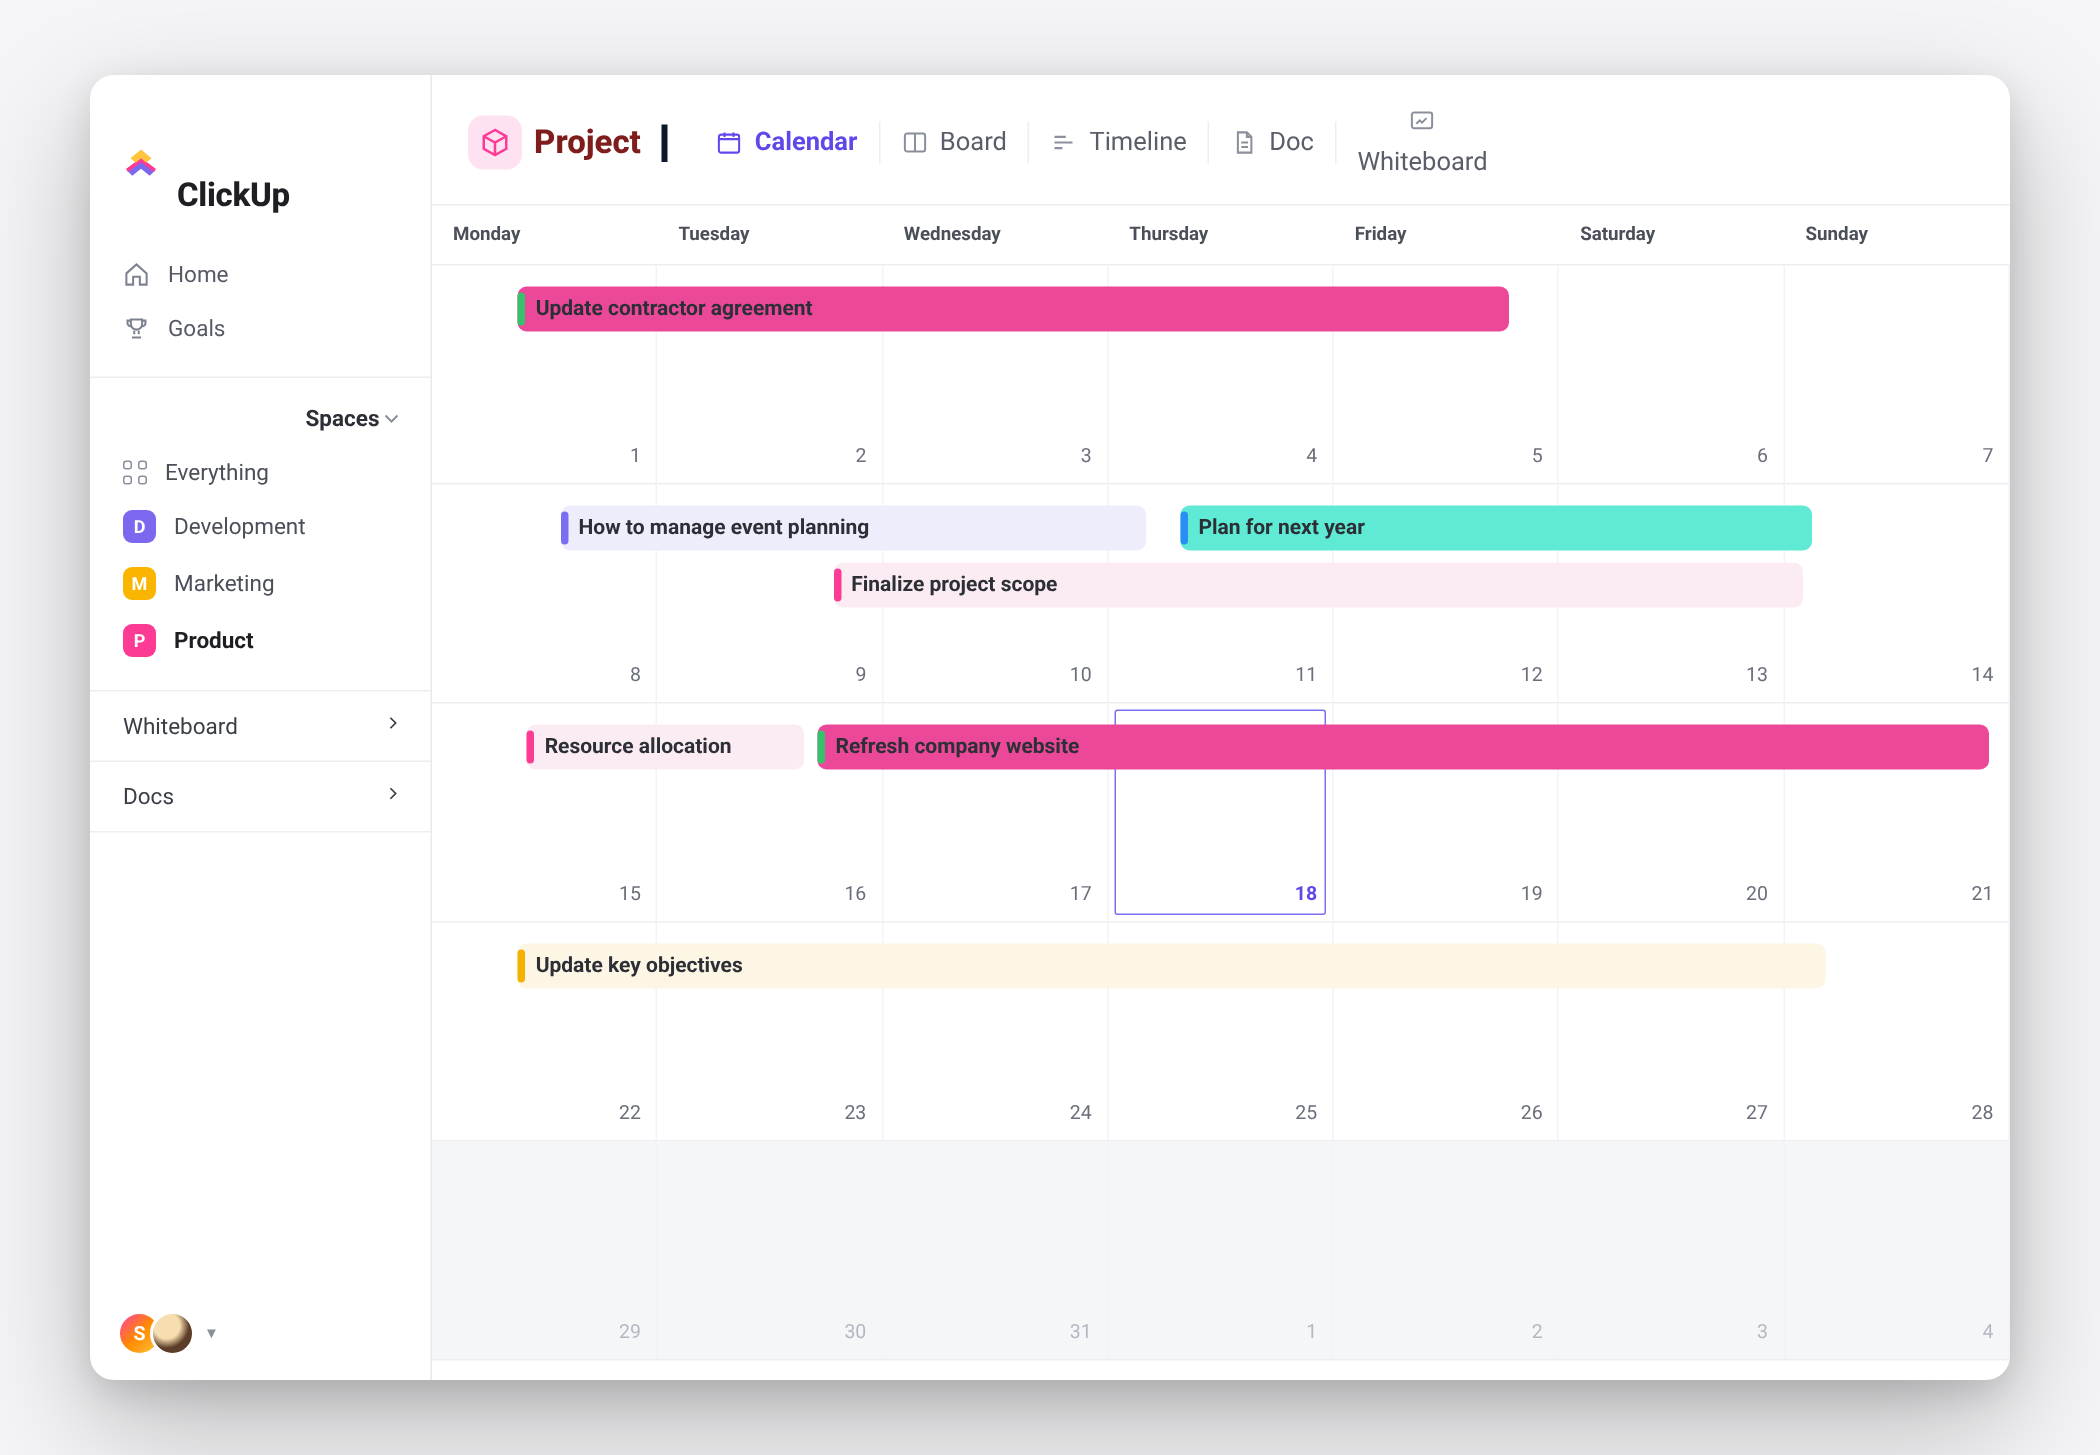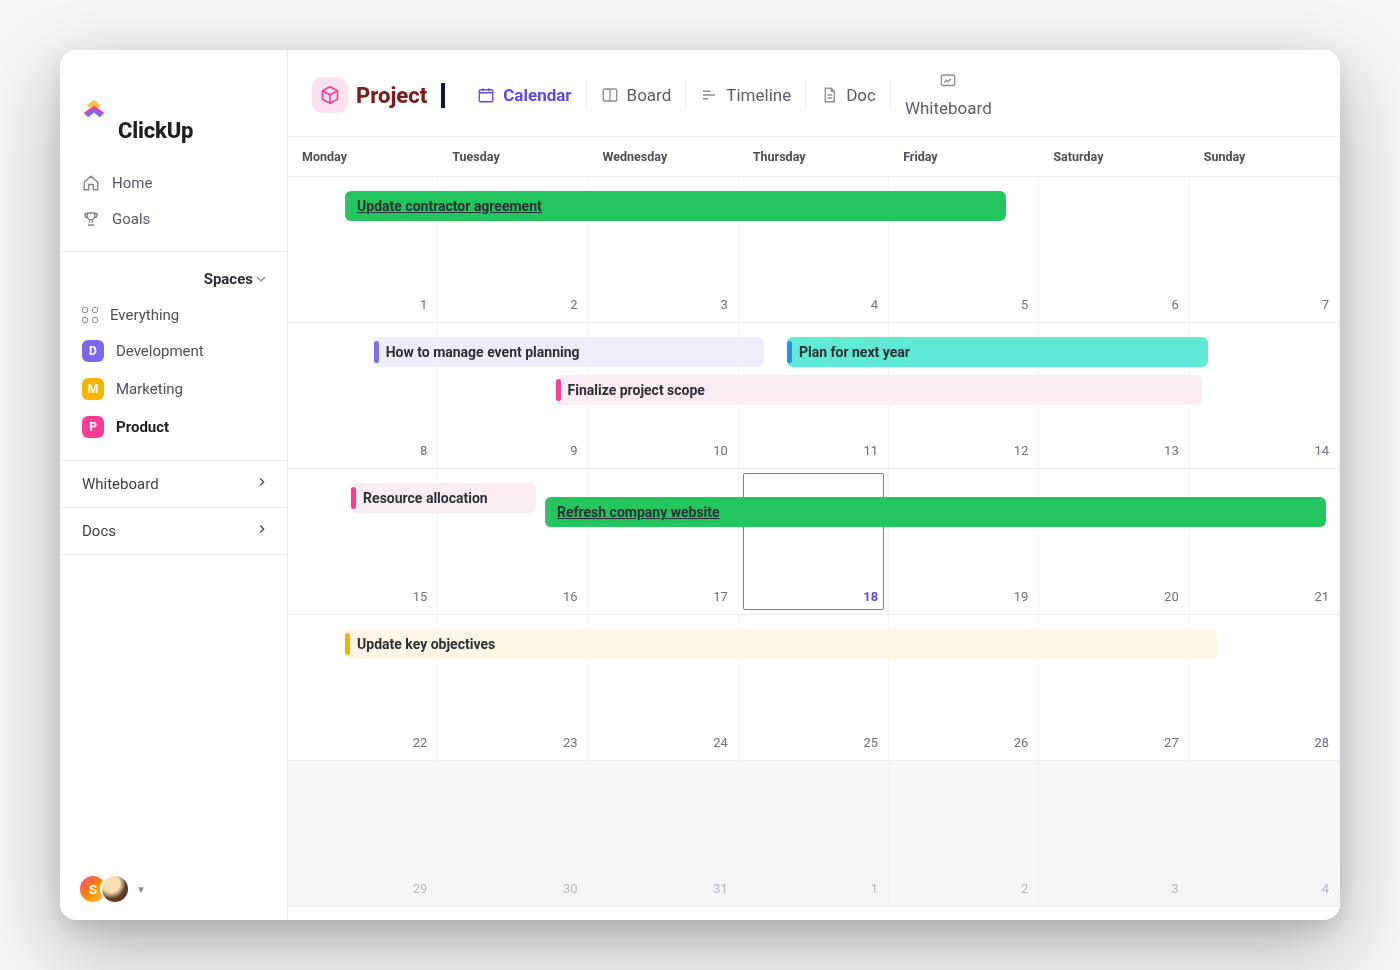--- a/index.html
+++ b/index.html
@@ -188,21 +188,21 @@
     display:flex; align-items:center;
     font-size:14px; font-weight:700; color:#2c2f36;
     padding-left:12px;
     pointer-events:auto;
     cursor:pointer;
   }
   .ev .bar {
     position:absolute; left:0; top:4px; bottom:4px; width:5px;
     border-radius:3px;
   }
-  .ev.green  { background:#22c55e;text-decoration:underline; }
+  .ev.green  { background:#ec4899; }
   .ev.green  .bar { background:#36c26c; }
   .ev.lav    { background:#eeedfb; }
   .ev.lav    .bar { background:#7c6ef2; }
   .ev.blue   { background:#5eead4; }
   .ev.blue   .bar { background:#2a8ef4; }
   .ev.pink   { background:#fbecf3; }
   .ev.pink   .bar { background:#fd3b95; }
   .ev.yellow { background:#fdf6e5; }
   .ev.yellow .bar { background:#f6b100; }
 </style>
@@ -456,21 +456,21 @@
               <span class="dnum">20</span>
             </div>
             <div class="cell">
               <span class="dnum">21</span>
             </div>
             <div class="events-layer">
               <div class="ev pink" style="left: 6%; width: 17.5714%; top: 14px;">
                 <span class="bar"></span>
                 <span>Resource allocation</span>
               </div>
-              <div class="ev green" style="left: 24.4286%; width: 74.2857%; top: 28px;">
+              <div class="ev green" style="left: 24.4286%; width: 74.2857%; top: 14px;">
                 <span class="bar"></span>
                 <span>Refresh company website</span>
               </div>
             </div>
           </div>
           <div class="cal-row">
             <div class="cell">
               <span class="dnum">22</span>
             </div>
             <div class="cell">

